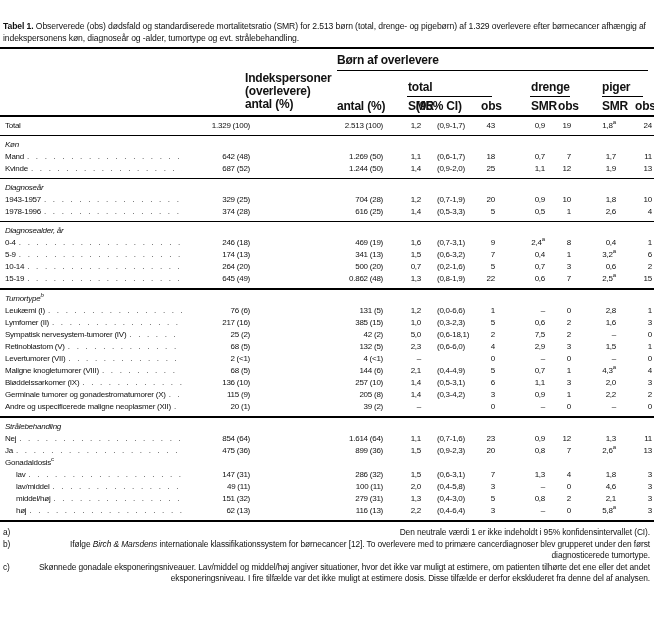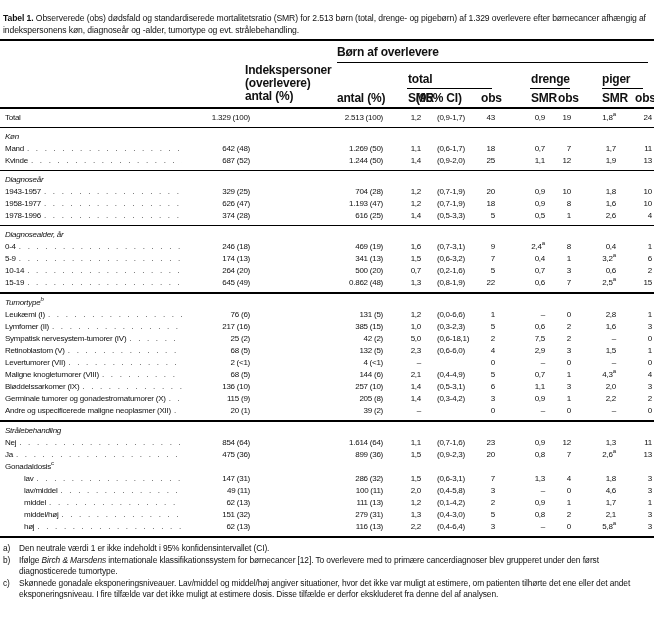--- a/index.html
+++ b/index.html
@@ -1,21 +1,21 @@
 <!DOCTYPE html>
 <html><head>
 <meta charset="utf-8">
 <style>
   html,body{margin:0;padding:0;background:#f5f5f2;}
   body{width:654px;height:626px;overflow:hidden;
        font-family:"Liberation Sans","DejaVu Sans",sans-serif;color:#111;}
   .page{position:relative;width:654px;height:626px;background:#fff;}
 
   
-  .title{padding:12px 4px 3px 3px;font-size:8.6px;line-height:12px;
+  .title{padding:20px 4px 3px 3px;font-size:8.6px;line-height:12px;
          border-bottom:2px solid #000;letter-spacing:-0.1px;}
   .title b{font-weight:bold;}
 
   
   .thead{position:relative;height:66px;border-bottom:2px solid #000;
          font-weight:bold;font-size:12px;letter-spacing:-0.2px;}
   .thead .abs{position:absolute;line-height:10px;white-space:nowrap;}
   .thead .hline{position:absolute;height:1px;background:#000;}
   .hindeks div{line-height:13px;}
 
@@ -28,30 +28,30 @@
   tbody.rule-thin{border-top:1px solid #000;}
   tbody.rule-thick{border-top:2px solid #000;}
   td.num{text-align:right;padding-right:2px;}
   td.ci{text-align:left;padding-left:14px;}
   td.lbl{padding-left:5px;}
   .lblflex{display:flex;align-items:baseline;min-width:0;}
   .lblflex .lt{flex:none;}
   .leader{flex:1;min-width:0;overflow:hidden;white-space:nowrap;
           margin:0 6px 0 3px;letter-spacing:2.2px;color:#222;}
   .leader::after{content:". . . . . . . . . . . . . . . . . . . . . . . . . . . . . . . . . . . . . . . . . . . . . . . . . . . . . . . . . . . .";}
-  tr.ind td.lbl{padding-left:24px;text-align:center;}
+  tr.ind td.lbl{padding-left:16px;text-align:center;}
   td.shead{font-style:italic;}
   td.subhead{font-style:normal;}
   sup{font-size:6px;letter-spacing:0;line-height:0;}
 
   
   .footnotes{padding:5px 4px 0 3px;font-size:8.4px;line-height:11.6px;letter-spacing:-0.1px;}
   .fn{display:flex;}
   .fn .mk{width:16px;flex:none;}
-  .fn .tx{flex:1;}
+  .fn .tx{flex:1;text-align:right;}
 </style>
 </head>
 <body>
 
 <div class="page">
 
   <div class="title">
     <b>Tabel 1.</b>
     <span>Observerede (obs) dødsfald og standardiserede mortalitetsratio (SMR) for 2.513 børn (total, drenge- og pigebørn) af 1.329 overlevere efter børnecancer afhængig af indekspersonens køn, diagnoseår og -alder, tumortype og evt. strålebehandling.</span>
   </div>
@@ -171,37 +171,20 @@
           <td class="ci">(0,7-1,9)</td>
           <td class="num">20</td>
           <td class="num">0,9</td>
           <td class="num">10</td>
           <td class="num">1,8</td>
           <td class="num">10</td>
         </tr>
         <tr>
           <td class="lbl">
             <div class="lblflex">
-              <span class="lt">1958-1977</span>
-              <span class="leader"></span>
-            </div>
-          </td>
-          <td class="num">626 (47)</td>
-          <td class="num">1.193 (47)</td>
-          <td class="num">1,2</td>
-          <td class="ci">(0,7-1,9)</td>
-          <td class="num">18</td>
-          <td class="num">0,9</td>
-          <td class="num">8</td>
-          <td class="num">1,6</td>
-          <td class="num">10</td>
-        </tr>
-        <tr>
-          <td class="lbl">
-            <div class="lblflex">
               <span class="lt">1978-1996</span>
               <span class="leader"></span>
             </div>
           </td>
           <td class="num">374 (28)</td>
           <td class="num">616 (25)</td>
           <td class="num">1,4</td>
           <td class="ci">(0,5-3,3)</td>
           <td class="num">5</td>
           <td class="num">0,5</td>
@@ -508,37 +491,20 @@
           </td>
           <td class="num">49 (11)</td>
           <td class="num">100 (11)</td>
           <td class="num">2,0</td>
           <td class="ci">(0,4-5,8)</td>
           <td class="num">3</td>
           <td class="num">–</td>
           <td class="num">0</td>
           <td class="num">4,6</td>
           <td class="num">3</td>
-        </tr>
-        <tr class="ind">
-          <td class="lbl">
-            <div class="lblflex">
-              <span class="lt">middel</span>
-              <span class="leader"></span>
-            </div>
-          </td>
-          <td class="num">62 (13)</td>
-          <td class="num">111 (13)</td>
-          <td class="num">1,2</td>
-          <td class="ci">(0,1-4,2)</td>
-          <td class="num">2</td>
-          <td class="num">0,9</td>
-          <td class="num">1</td>
-          <td class="num">1,7</td>
-          <td class="num">1</td>
         </tr>
         <tr class="ind">
           <td class="lbl">
             <div class="lblflex">
               <span class="lt">middel/høj</span>
               <span class="leader"></span>
             </div>
           </td>
           <td class="num">151 (32)</td>
           <td class="num">279 (31)</td>

